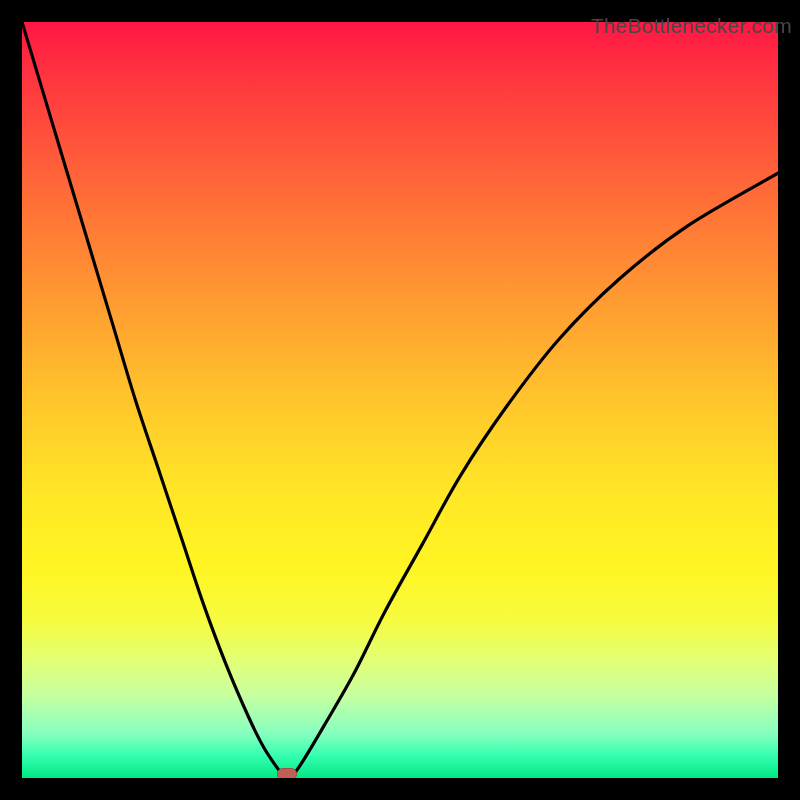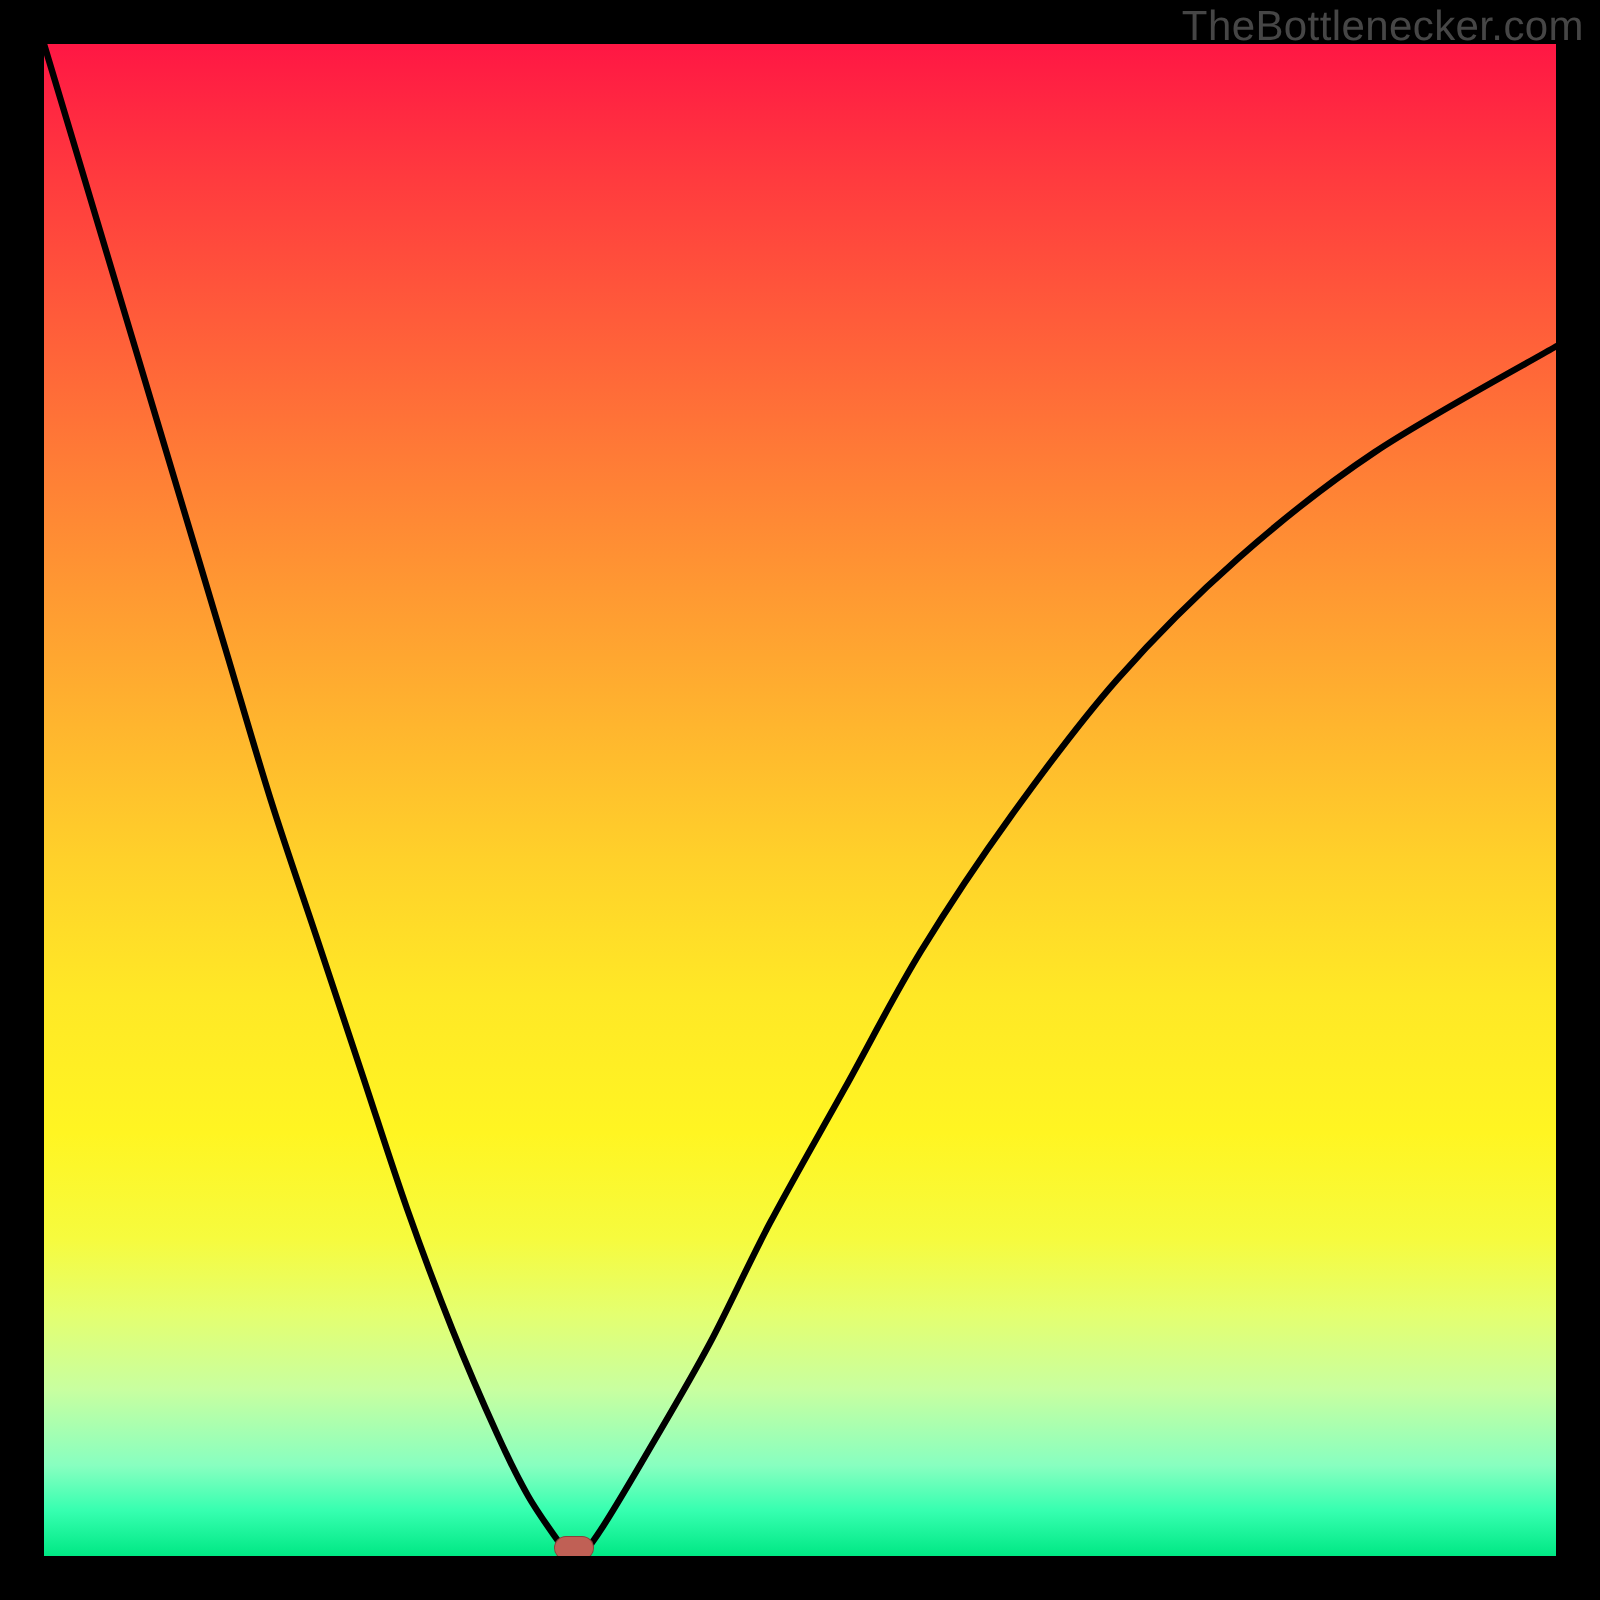--- a/index.html
+++ b/index.html
@@ -12,21 +12,21 @@
     font-family: Arial, Helvetica, sans-serif;
   }
   .frame {
     position: relative;
     width: 800px;
     height: 800px;
     background: #000;
   }
   .attribution {
     position: absolute;
-    top: 2px;
+    top: 14px;
     right: 8px;
     color: #464646;
     font-size: 21px;
     font-weight: 400;
     letter-spacing: 0.2px;
     z-index: 5;
   }
   .plot-area {
     position: absolute;
     left: 22px;

